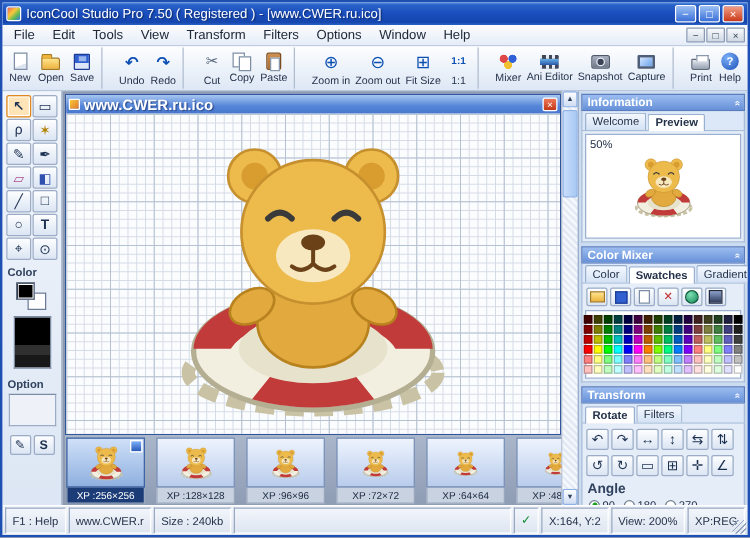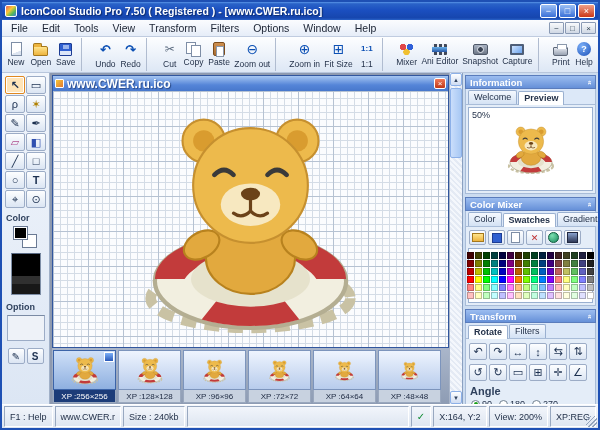--- a/index.html
+++ b/index.html
@@ -3,21 +3,21 @@
 <meta charset="utf-8">
 <style>
   *{margin:0;padding:0;box-sizing:border-box;font-family:"Liberation Sans","DejaVu Sans",sans-serif;}
   html,body{background:#888;}
   .app{width:600px;height:430px;border:2px solid #1e50b4;background:#dce6f4;display:flex;flex-direction:column;overflow:hidden;position:relative;}
 
   
   .titlebar{height:18px;flex:none;display:flex;align-items:center;padding:0 3px;
     background:linear-gradient(180deg,#5a96e8 0%,#2a63c8 10%,#1b4fc0 45%,#1646ae 88%,#2a63c8 100%);color:#fff;}
   .app-icon{width:12px;height:12px;border-radius:2px;background:linear-gradient(135deg,#f06060,#f8c838 40%,#58b858 70%,#3878e8);border:1px solid #fff;flex:none;margin-right:4px;}
-  .title-text{font-size:10.5px;font-weight:bold;white-space:nowrap;overflow:hidden;text-shadow:1px 1px 1px #0a2a6a;flex:1;}
+  .title-text{font-size:10.5px;font-weight:normal;white-space:nowrap;overflow:hidden;text-shadow:1px 1px 1px #0a2a6a;flex:1;}
   .win-btn{width:17px;height:14px;margin-left:2px;border:1px solid #fff;border-radius:2px;flex:none;
     background:linear-gradient(#9cc0f4,#3a70d8);color:#fff;font-size:9px;line-height:1;display:flex;align-items:center;justify-content:center;cursor:default;}
   .win-btn.close{background:linear-gradient(#f0a088,#cc3818);}
 
   
   .menubar{height:17px;flex:none;display:flex;align-items:center;background:linear-gradient(#fbfcfe,#e6edf8);border-bottom:1px solid #c0cce0;padding:0 2px;}
   .menu-item{font-size:10.5px;color:#202838;padding:1px 7px;cursor:default;}
   .mdi-controls{margin-left:auto;display:flex;}
   .mdi-btn{width:15px;height:12px;margin-left:1px;border:1px solid #8a9ab4;border-radius:1px;background:linear-gradient(#f8fafc,#d0d8e4);color:#345;font-size:8px;display:flex;align-items:center;justify-content:center;}
 
@@ -106,21 +106,21 @@
   .doc-close{width:12px;height:11px;background:linear-gradient(#f07858,#c03818);border:1px solid #fff;border-radius:2px;color:#fff;font-size:8px;line-height:1;display:flex;align-items:center;justify-content:center;}
   .doc-close::before{content:"×";}
   .canvas{flex:1;min-height:0;overflow:hidden;display:flex;align-items:center;justify-content:center;background-color:#fbfcfe;
     background-image:
       linear-gradient(#b6c2d2 1px,transparent 1px),linear-gradient(90deg,#b6c2d2 1px,transparent 1px),
       linear-gradient(#d4dce6 1px,transparent 1px),linear-gradient(90deg,#d4dce6 1px,transparent 1px);
     background-size:35px 35px,35px 35px,7px 7px,7px 7px;}
   .bear-big{width:255px;height:255px;}
 
   
-  .filmstrip{height:56px;flex:none;margin-left:2px;display:flex;align-items:stretch;background:linear-gradient(#aab6ca,#8e9cb4);padding:2px 1px 1px;gap:2px;overflow:hidden;}
+  .filmstrip{height:56px;flex:none;margin-left:2px;display:flex;align-items:stretch;background:linear-gradient(#aab6ca,#8e9cb4);padding:2px 1px 1px;gap:9px;overflow:hidden;}
   .fs-cell{width:63px;flex:none;display:flex;flex-direction:column;}
   .thumb{flex:1;position:relative;display:flex;align-items:center;justify-content:center;border:1px solid #7c94bc;background:linear-gradient(#eef4fe,#b8ccec);}
   .fs-cell.selected .thumb{background:linear-gradient(#cfe0f8,#8fb0e0);border-color:#3c64a8;}
   .fs-cell.selected .thumb::after{content:"";position:absolute;top:1px;right:1px;width:8px;height:8px;background:linear-gradient(#7cb0f8,#2858b8);border:1px solid #fff;}
   .fs-label{height:13px;flex:none;font-size:8px;color:#1c2840;background:#c8d2e0;border:1px solid #9aa8be;border-top:none;display:flex;align-items:center;justify-content:center;white-space:nowrap;}
   .fs-cell.selected .fs-label{background:#1c3c78;color:#fff;}
   .fs-cell:nth-child(1) .thumb svg{width:32px;height:32px;}
   .fs-cell:nth-child(2) .thumb svg{width:30px;height:30px;}
   .fs-cell:nth-child(3) .thumb svg{width:27px;height:27px;}
   .fs-cell:nth-child(4) .thumb svg{width:25px;height:25px;}
@@ -306,28 +306,28 @@
       <div class="tb-item">
         <span class="tbi" data-icon="copy-icon"></span>
         <span class="tb-label">Copy</span>
       </div>
 
       <div class="tb-item">
         <span class="tbi" data-icon="paste-icon"></span>
         <span class="tb-label">Paste</span>
       </div>
 
-      <div class="tb-item">
-        <span class="tbi" data-icon="zoom-out-icon"></span>
-        <span class="tb-label">Zoom out</span>
-      </div>
-
       <div class="tb-item grp">
         <span class="tbi" data-icon="zoom-in-icon"></span>
         <span class="tb-label">Zoom in</span>
+      </div>
+
+      <div class="tb-item">
+        <span class="tbi" data-icon="zoom-out-icon"></span>
+        <span class="tb-label">Zoom out</span>
       </div>
 
       <div class="tb-item">
         <span class="tbi" data-icon="fit-size-icon"></span>
         <span class="tb-label">Fit Size</span>
       </div>
 
       <div class="tb-item">
         <span class="tbi" data-icon="one-to-one-icon"></span>
         <span class="tb-label">1:1</span>

